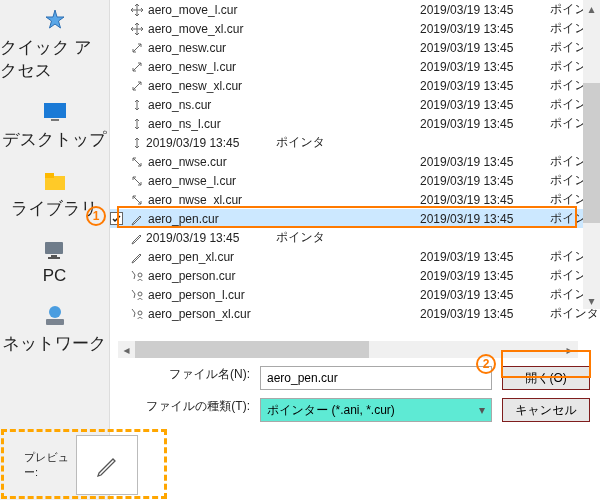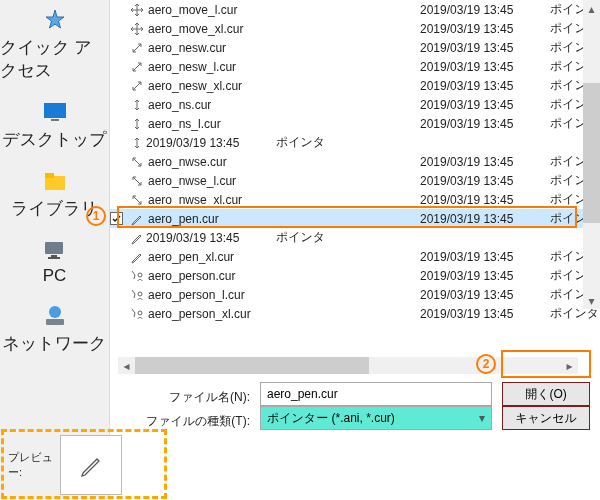--- a/index.html
+++ b/index.html
@@ -23,27 +23,27 @@
 .circ{display:inline-flex;width:20px;height:20px;border:2px solid #ff7a00;border-radius:50%;align-items:center;justify-content:center}
 .hscroll{height:17px;background:#f0f0f0;display:flex;align-items:center;margin:0 22px 0 8px}
 .hscroll .arr{width:17px;height:17px;display:flex;align-items:center;justify-content:center;color:#666}
 .hscroll .track{flex:1;height:17px;background:#f0f0f0;position:relative}
 .hscroll .thumb{position:absolute;left:0;top:0;height:17px;width:55%;background:#cdcdcd}
 .vscroll{position:absolute;right:0;top:0;width:17px;height:309px;background:#f0f0f0}
 .vscroll .arr{height:17px;display:flex;align-items:center;justify-content:center;color:#666}
 .vscroll .vtrack{height:275px;position:relative}
 .vscroll .vthumb{position:absolute;top:24%;width:17px;height:140px;background:#cdcdcd}
 .form-area{padding:8px 10px 0 0}
-.form-row{display:flex;align-items:flex-end;}
+.form-row{display:flex;align-items:flex-start;margin-bottom:8px}
 .form-row .flabel{width:150px;text-align:right;padding-right:10px;color:#222}
 .form-row input,.form-row .combo{height:24px;border:1px solid #a8a8a8;background:#fff;padding:0 6px;font-size:12px}
 .form-row input{flex:1}
 .form-row .combo{flex:1;display:flex;align-items:center;justify-content:space-between;background:#5eead4;position:relative}
 .btn{width:88px;height:24px;margin-left:10px;background:#e7e7e7;border:1px solid #7f1d1d;display:flex;align-items:center;justify-content:center;cursor:pointer}
-.preview-zone{position:absolute;left:0;bottom:0;width:170px;height:70px;display:flex;align-items:center}
+.preview-zone{position:absolute;left:16px;bottom:0;width:170px;height:70px;display:flex;align-items:center}
 .preview-zone .plabel{width:60px;font-size:11px;padding-left:8px;color:#222}
 .preview-zone .pbox{width:62px;height:60px;border:1px solid #bbb;background:#fff;display:flex;align-items:center;justify-content:center}
 .dashed-hl{position:absolute;border:3px dashed #ffa600;pointer-events:none}
 svg{display:block}
 </style>
 </head>
 <body>
 
 <div class="container">
   <div class="sidebar">

